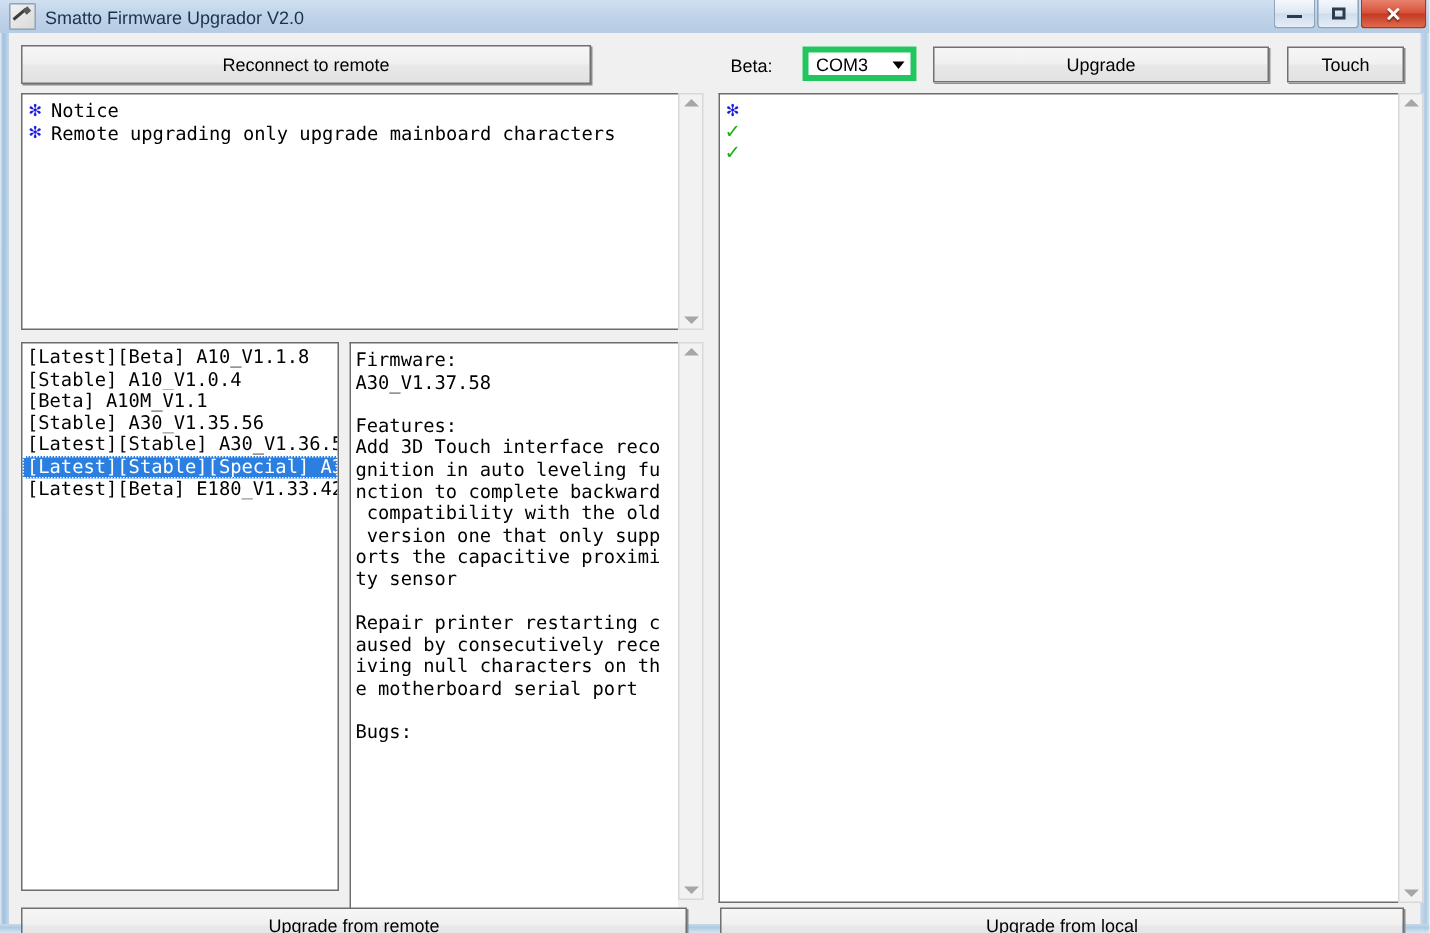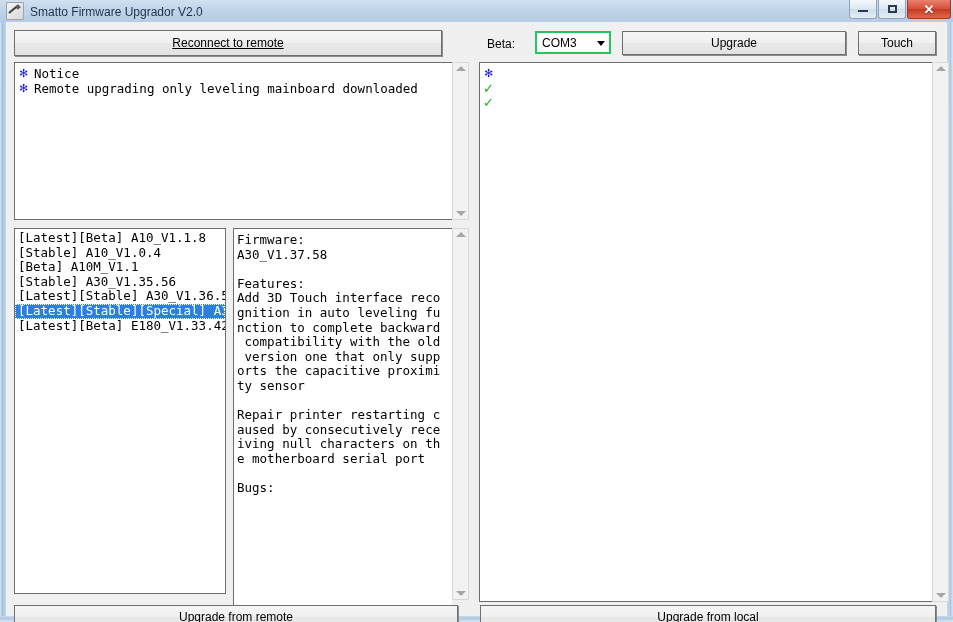--- a/index.html
+++ b/index.html
@@ -127,34 +127,34 @@
     justify-content: center;
     box-sizing: border-box;
     cursor: default;
     user-select: none;
   }
 
   
   .reconnect-btn {
     position: absolute;
     left: 8px; top: 8px;
-    width: 428px; height: 26px; text-decoration: underline;
+    width: 380px; height: 26px;
   }
   .port-label {
     position: absolute;
     left: 481px; top: 15px;
     font-size: 12px;
     color: #000;
   }
   .port-combo {
     position: absolute;
     left: 529px; top: 9px;
     width: 76px; height: 23px;
     background: #ffffff;
-    border: 2px solid #22c55e;
+    border: 4px solid #22c55e;
     box-sizing: border-box;
     display: flex;
     align-items: center;
     font-size: 12px;
     padding-left: 5px;
     cursor: default;
     user-select: none;
   }
   .combo-arrow {
     position: absolute;
@@ -339,21 +339,21 @@
 
     <div class="port-combo">
       <span>COM3</span>
       <span class="combo-arrow"></span>
     </div>
 
     <div class="btn select-btn">Upgrade</div>
     <div class="btn clear-btn">Touch</div>
 
     <div class="sunken" id="notice-panel">
-      <div class="log-list mono" id="notice-lines"><div class="log-line"><span class="bullet-gear">✻</span><span>Notice</span></div><div class="log-line"><span class="bullet-gear">✻</span><span>Remote upgrading only leveling mainboard downloaded</span></div></div>
+      <div class="log-list mono" id="notice-lines"><div class="log-line"><span class="bullet-gear">✻</span><span>Notice</span></div><div class="log-line"><span class="bullet-gear">✻</span><span>Remote upgrading only upgrade mainboard characters</span></div></div>
     </div>
     <div class="vscroll" id="notice-scroll">
       <div class="sb-arrow sb-up"></div>
       <div class="sb-arrow sb-down"></div>
     </div>
 
     <div class="sunken" id="log-panel">
       <div class="log-list mono" id="log-lines"><div class="log-line"><span class="bullet-gear">✻</span></div><div class="log-line"><span class="bullet-check">✓</span></div><div class="log-line"><span class="bullet-check">✓</span></div></div>
     </div>
     <div class="vscroll" id="log-scroll">

